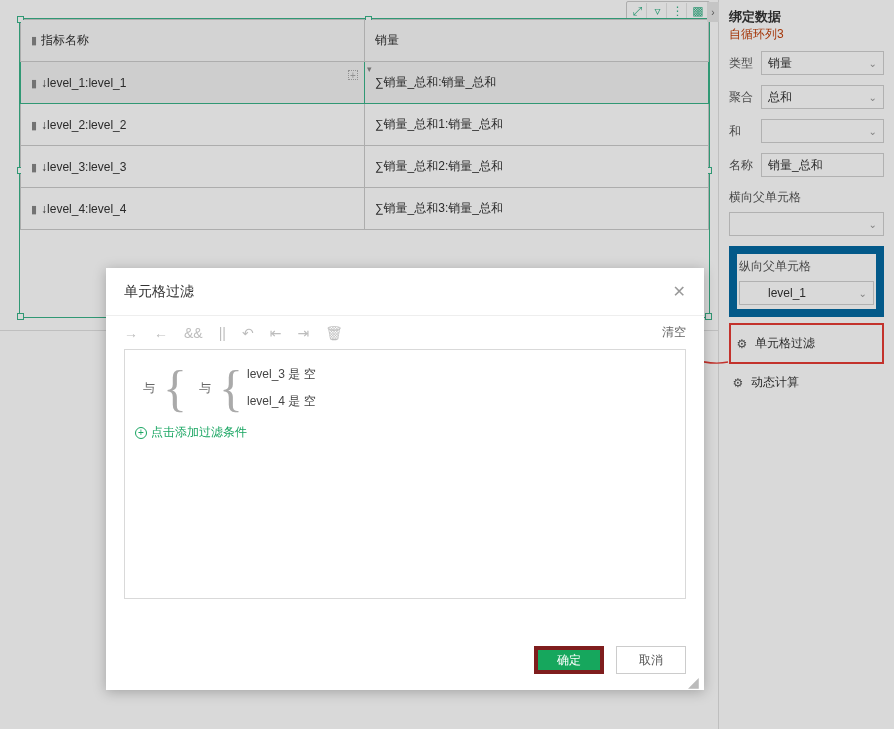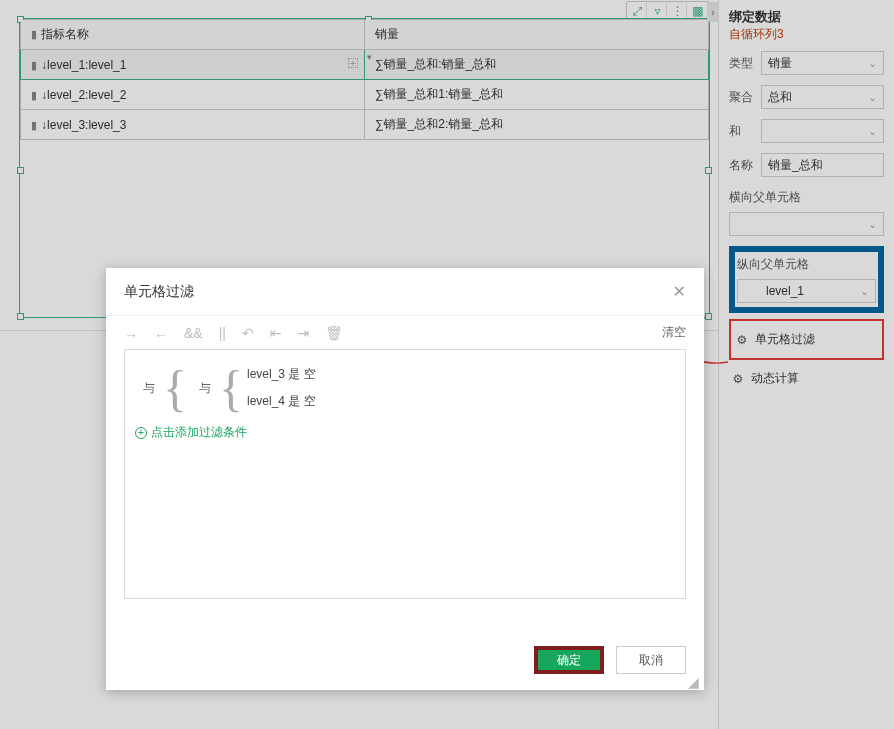--- a/index.html
+++ b/index.html
@@ -15,40 +15,40 @@
   .dh-mr { right: -3px; top: 148px; }
   .dh-bl { left: -3px; bottom: -3px; }
   .dh-bm { left: 345px; bottom: -3px; }
   .dh-br { right: -3px; bottom: -3px; }
 
   .toolbar-mini { position: absolute; right: 2px; top: -17px; display: flex; gap: 2px; background: #fff; border: 1px solid #ccc; padding: 1px 2px; border-radius: 2px; }
   .toolbar-mini span { display: inline-flex; align-items: center; justify-content: center; width: 18px; height: 16px; font-size: 12px; color: #39b389; cursor: pointer; border-right: 1px solid #e5e5e5;}
   .toolbar-mini span:last-child { border-right: none;}
 
   table.grid { border-collapse: collapse; width: 100%; table-layout: fixed; }
-  .grid th, .grid td { border: 1px solid #ccc; text-align: left; padding: 6px 10px; font-weight: normal; font-size: 12px; color: #333; height: 30px; background: #fff; position: relative; }
+  .grid th, .grid td { border: 1px solid #ccc; text-align: left; padding: 12px 10px; font-weight: normal; font-size: 12px; color: #333; height: 30px; background: #fff; position: relative; }
   .grid th { background: #f8f8f8; color: #333; }
   .grid td.sel { border: 1px solid #39b389; background: #f3f3f3; }
   .cell-icon { margin-right: 4px; color: #888; font-size: 11px;}
   .expand-icon { position: absolute; right: 6px; top: 8px; color: #aaa; font-size: 10px; border: 1px dotted #aaa; width:10px; height:10px; display:inline-flex; align-items:center; justify-content:center;}
   .filter-mini-icon { position: absolute; left: 2px; top: 2px; color: #888; font-size: 9px; }
 
   .sep-line { position: absolute; left: 0; top: 330px; width: 718px; height: 1px; background: #e1e1e1; }
   
   .sidebar { position: absolute; right: 0; top: 0; width: 176px; height: 729px; border-left: 1px solid #e1e1e1; background: #fff; }
   .sidebar-inner { padding: 8px 10px; }
   .sidebar-expand { position: absolute; left: -12px; top: 2px; width: 12px; height: 20px; background: #e8e8e8; display:flex; align-items:center; justify-content:center; font-size:10px; cursor:pointer; color:#666;}
   .sidebar h3 { font-size: 13px; font-weight: bold; }
   .sub-title { font-size: 12px; color: #c2410c; margin-bottom: 8px; }
   .form-row { display: flex; align-items: center; margin-bottom: 10px; }
   .form-row label { width: 32px; font-size: 12px; color: #555; }
   .select { flex: 1; border: 1px solid #d0d0d0; height: 24px; display: flex; align-items: center; justify-content: space-between; padding: 0 6px; font-size: 12px; background: #fff; cursor: pointer; }
   .select .caret { color: #999; font-size: 10px; }
   .section-label { font-size: 12px; color: #555; margin: 12px 0 6px; }
-  .red-box { border: 6px solid #0369a1; padding: 4px 2px; margin-bottom: 6px; }
+  .red-box { border: 8px solid #0369a1; padding: 4px 2px; margin-bottom: 6px; }
   .red-select .select { border-color: #d0d0d0; padding-left: 28px; }
   .btn-link { display: flex; align-items: center; gap: 6px; font-size: 12px; color: #333; padding: 6px 2px; cursor: pointer; }
   .btn-link .gear { width: 14px; height: 14px; display: inline-flex; align-items:center; justify-content:center; color:#555;}
   .red-outline { border: 2px solid #e53b34; padding: 4px 2px; }
   
   .arrow-anno { position: absolute; width: 80px; height: 40px; pointer-events:none; }
   .arrow-anno svg { overflow: visible; }
 
   .overlay { position: absolute; left:0; top:0; width:894px; height:729px; background: rgba(0,0,0,0.15); display:flex; align-items:center; justify-content:center; }
   .dialog { position: absolute; left: 106px; top: 268px; width: 598px; height: 422px; background: #fff; box-shadow: 0 2px 12px rgba(0,0,0,0.25); display:flex; flex-direction:column; }
@@ -103,20 +103,24 @@
           <td class="sel"><span class="filter-mini-icon">▾</span><span>∑销量_总和:销量_总和</span></td>
         </tr>
         <tr>
           <td><span class="cell-icon">▮</span><span>↓level_2:level_2</span></td>
           <td><span>∑销量_总和1:销量_总和</span></td>
         </tr>
         <tr>
           <td><span class="cell-icon">▮</span><span>↓level_3:level_3</span></td>
           <td><span>∑销量_总和2:销量_总和</span></td>
         </tr>
+        <tr>
+          <td><span class="cell-icon">▮</span><span>↓level_4:level_4</span></td>
+          <td><span>∑销量_总和3:销量_总和</span></td>
+        </tr>
       </tbody>
         </table>
     </div>
   </div>
   <div class="sep-line"></div>
 </div>
 
 <div class="sidebar">
   <div class="sidebar-expand">›</div>
   <div class="sidebar-inner">

